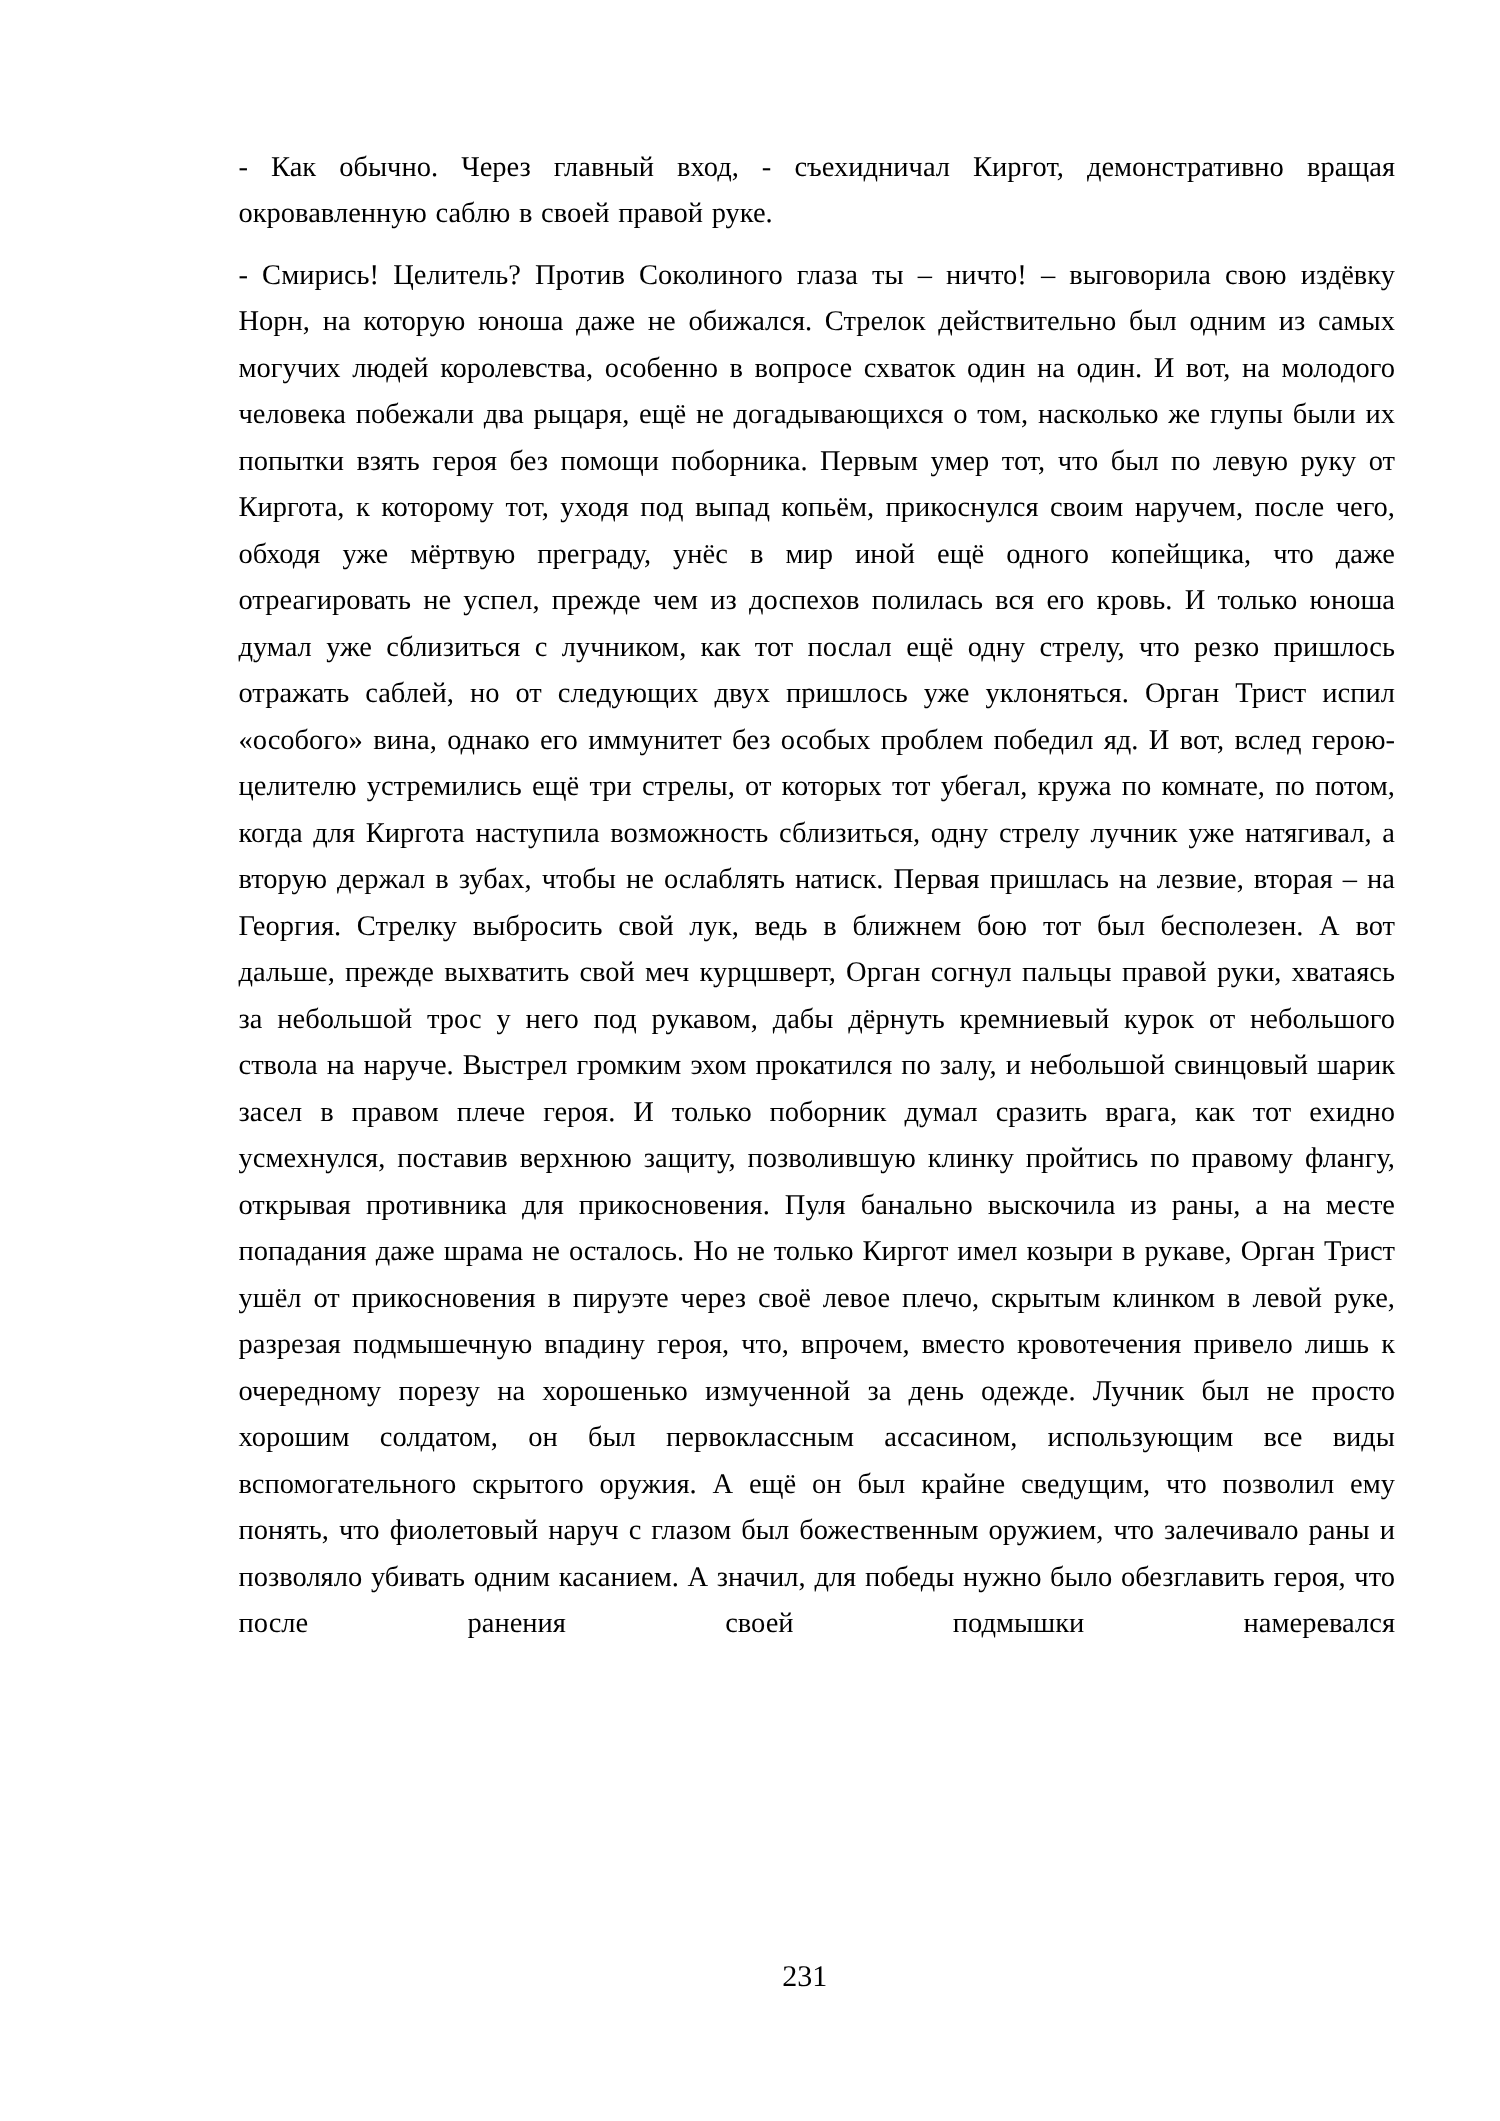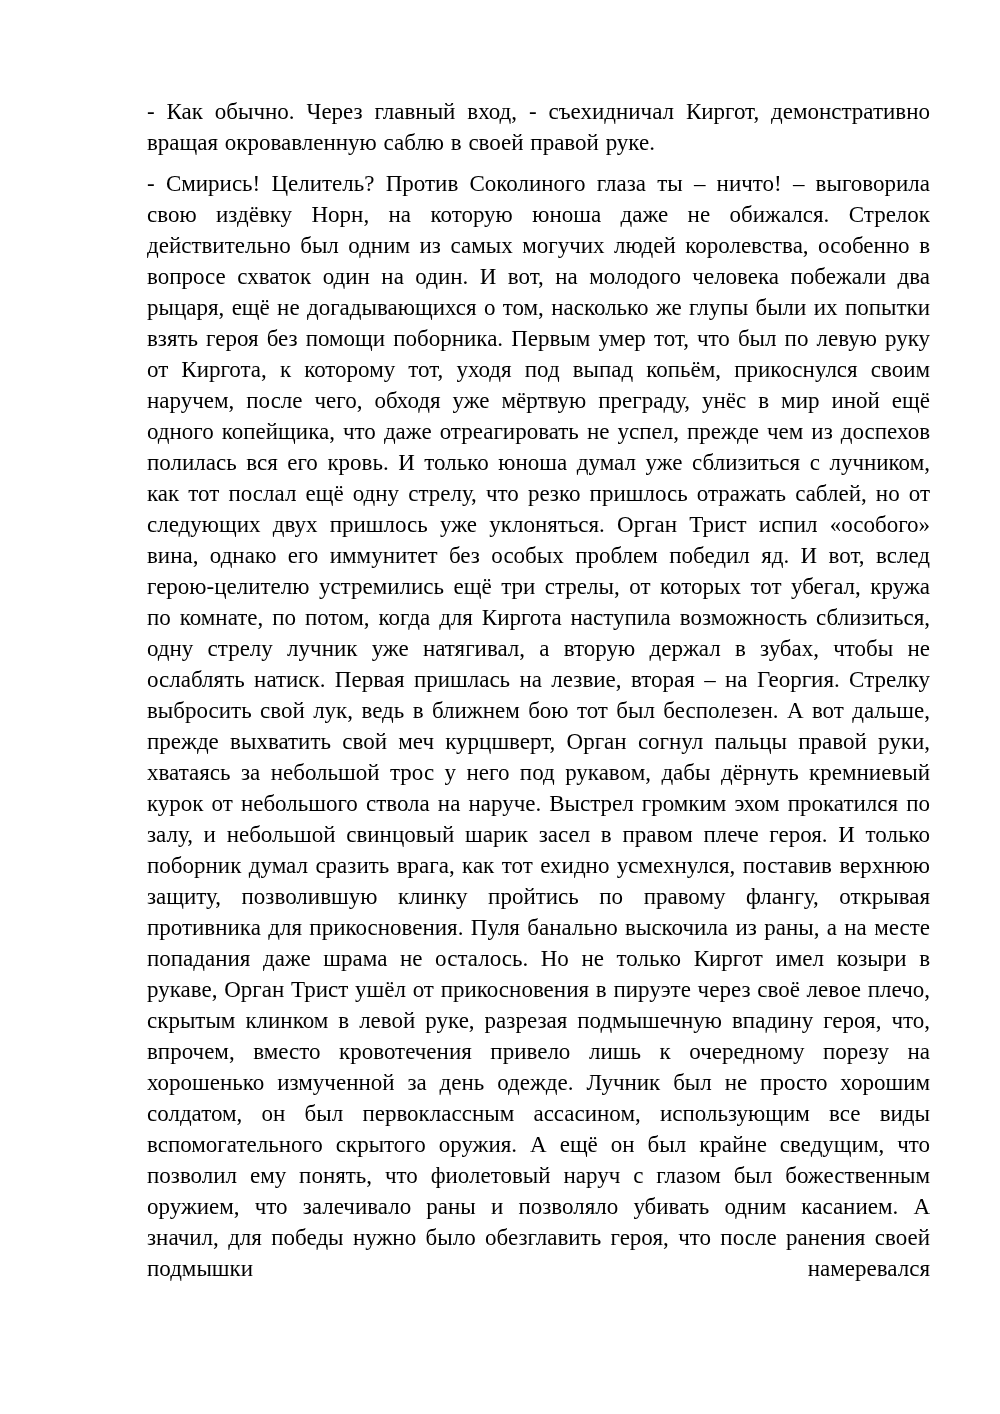--- a/index.html
+++ b/index.html
@@ -16,22 +16,22 @@
     color: #000000;
     overflow: hidden;
   }
   .text-block {
     position: absolute;
     left: 143px;
     top: 96px;
     width: 787px;
   }
   .para {
-    margin: 0 0 10px 4px;
-    font-size: 23px;
+    margin: 0 0 10px 16px;
+    font-size: 19px;
     line-height: 31px;
     text-align: justify;
     word-spacing: 1px;
   }
   
   .para.continues {
     text-align-last: justify;
     margin-bottom: 0;
   }
   .page-number {
@@ -45,13 +45,14 @@
   }
 </style>
 </head>
 <body>
 
 <div class="page">
   <div class="text-block">
     <p class="para">- Как обычно. Через главный вход, - съехидничал Киргот, демонстративно вращая окровавленную саблю в своей правой руке.</p>
     <p class="para continues">- Смирись! Целитель? Против Соколиного глаза ты – ничто! – выговорила свою издёвку Норн, на которую юноша даже не обижался. Стрелок действительно был одним из самых могучих людей королевства, особенно в вопросе схваток один на один. И вот, на молодого человека побежали два рыцаря, ещё не догадывающихся о том, насколько же глупы были их попытки взять героя без помощи поборника. Первым умер тот, что был по левую руку от Киргота, к которому тот, уходя под выпад копьём, прикоснулся своим наручем, после чего, обходя уже мёртвую преграду, унёс в мир иной ещё одного копейщика, что даже отреагировать не успел, прежде чем из доспехов полилась вся его кровь. И только юноша думал уже сблизиться с лучником, как тот послал ещё одну стрелу, что резко пришлось отражать саблей, но от следующих двух пришлось уже уклоняться. Орган Трист испил «особого» вина, однако его иммунитет без особых проблем победил яд. И вот, вслед герою-целителю устремились ещё три стрелы, от которых тот убегал, кружа по комнате, по потом, когда для Киргота наступила возможность сблизиться, одну стрелу лучник уже натягивал, а вторую держал в зубах, чтобы не ослаблять натиск. Первая пришлась на лезвие, вторая – на Георгия. Стрелку выбросить свой лук, ведь в ближнем бою тот был бесполезен. А вот дальше, прежде выхватить свой меч курцшверт, Орган согнул пальцы правой руки, хватаясь за небольшой трос у него под рукавом, дабы дёрнуть кремниевый курок от небольшого ствола на наруче. Выстрел громким эхом прокатился по залу, и небольшой свинцовый шарик засел в правом плече героя. И только поборник думал сразить врага, как тот ехидно усмехнулся, поставив верхнюю защиту, позволившую клинку пройтись по правому флангу, открывая противника для прикосновения. Пуля банально выскочила из раны, а на месте попадания даже шрама не осталось. Но не только Киргот имел козыри в рукаве, Орган Трист ушёл от прикосновения в пируэте через своё левое плечо, скрытым клинком в левой руке, разрезая подмышечную впадину героя, что, впрочем, вместо кровотечения привело лишь к очередному порезу на хорошенько измученной за день одежде. Лучник был не просто хорошим солдатом, он был первоклассным ассасином, использующим все виды вспомогательного скрытого оружия. А ещё он был крайне сведущим, что позволил ему понять, что фиолетовый наруч с глазом был божественным оружием, что залечивало раны и позволяло убивать одним касанием. А значил, для победы нужно было обезглавить героя, что после ранения своей подмышки намеревался</p>
   </div>
+  <div class="page-number">231</div>
 </div>
 
 </body></html>

